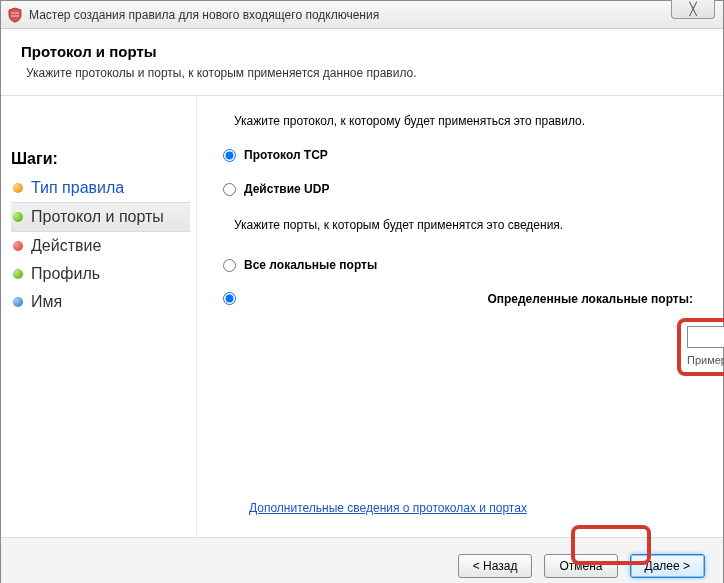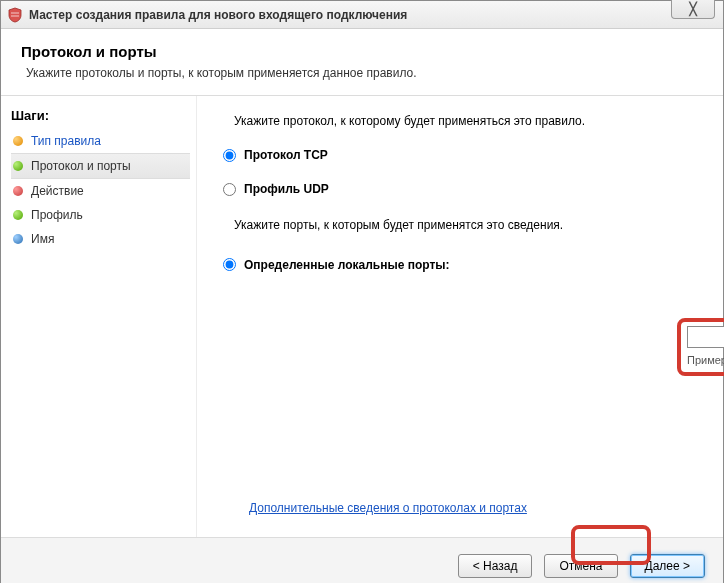--- a/index.html
+++ b/index.html
@@ -18,21 +18,20 @@
     position: relative;
   }
   .titlebar {
     height: 28px;
     border-bottom: 1px solid #cfcfcf;
     background: linear-gradient(#f7f7f7, #e9e9e9);
     display: flex;
     align-items: center;
     padding: 4px 6px;
     position: relative;
-    font-weight: bold;
   }
   .title-icon { width: 16px; height: 16px; margin-right: 6px; }
   .title-text { font-size: 12px; color: #333; }
   .close-btn {
     position: absolute;
     right: 8px; top: -2px;
     width: 44px; height: 20px;
     border: 1px solid #999;
     border-top: none;
     border-radius: 0 0 4px 4px;
@@ -64,28 +63,29 @@
     height: calc(583px - 28px - 58px - 56px);
   }
   .sidebar {
     width: 196px;
     border-right: 1px solid #ececec;
     padding: 8px 0 0 10px;
     background: #fff;
   }
   .steps-label {
     font-weight: bold;
-    font-size: 13px;
+    font-size: 16px;
     padding: 4px 0 6px 0;
+    margin-top: 42px;
   }
   .step {
     display: flex;
     align-items: center;
     padding: 5px 0 5px 2px;
-    font-size: 12px;
+    font-size: 16px;
     color: #333;
     cursor: pointer;
     text-align: right;
   }
   .step.active {
     background: linear-gradient(#f0f0f0,#e6e6e6);
     border-top: 1px solid #ddd;
     border-bottom: 1px solid #ddd;
     margin-right: 6px;
   }
@@ -104,21 +104,21 @@
   .radio-row {
     display: flex; align-items: center;
     margin: 20px 0 4px 0;
     font-size: 12px;
   }
   .radio-row input { margin: 0 8px 0 0; }
   .radio-row label { font-weight: bold; }
   .section-gap { height: 18px; }
   .ports-block { margin-top: 26px; }
   .port-row {
-    display: flex; align-items: flex-start;
+    display: flex; align-items: flex-start; justify-content: space-between;
   }
   .port-input-wrap {
     position: absolute;
     left: 464px; top: 212px;
   }
   .port-input {
     width: 214px; height: 22px;
     border: 1px solid #8a8a8a;
     padding: 2px 4px;
     font-size: 12px;
@@ -221,28 +221,32 @@
     <div class="content">
       <div class="content-rel">
         <p class="lead">Укажите протокол, к которому будет применяться это правило.</p>
 
         <div class="radio-row">
           <input type="radio" name="proto" checked="" style="">
           <label>Протокол TCP</label>
         </div>
         <div class="radio-row">
           <input type="radio" name="proto" style="">
-          <label>Профиль UDP</label>
+          <label>Действие UDP</label>
         </div>
 
         <div class="section-gap"></div>
 
         <p class="lead">Укажите порты, к которым будет применятся это сведения.</p>
 
         <div class="ports-block">
+          <div class="radio-row">
+            <input type="radio" name="ports" style="">
+            <label>Все локальные порты</label>
+          </div>
           <div class="radio-row port-row">
             <input type="radio" name="ports" checked="" style="">
             <label>Определенные локальные порты:</label>
           </div>
         </div>
 
         <div class="port-input-wrap">
           <input class="port-input" type="text" value="" style="">
           <div class="example">Пример: 80, 443, 5000-5010</div>
         </div>

